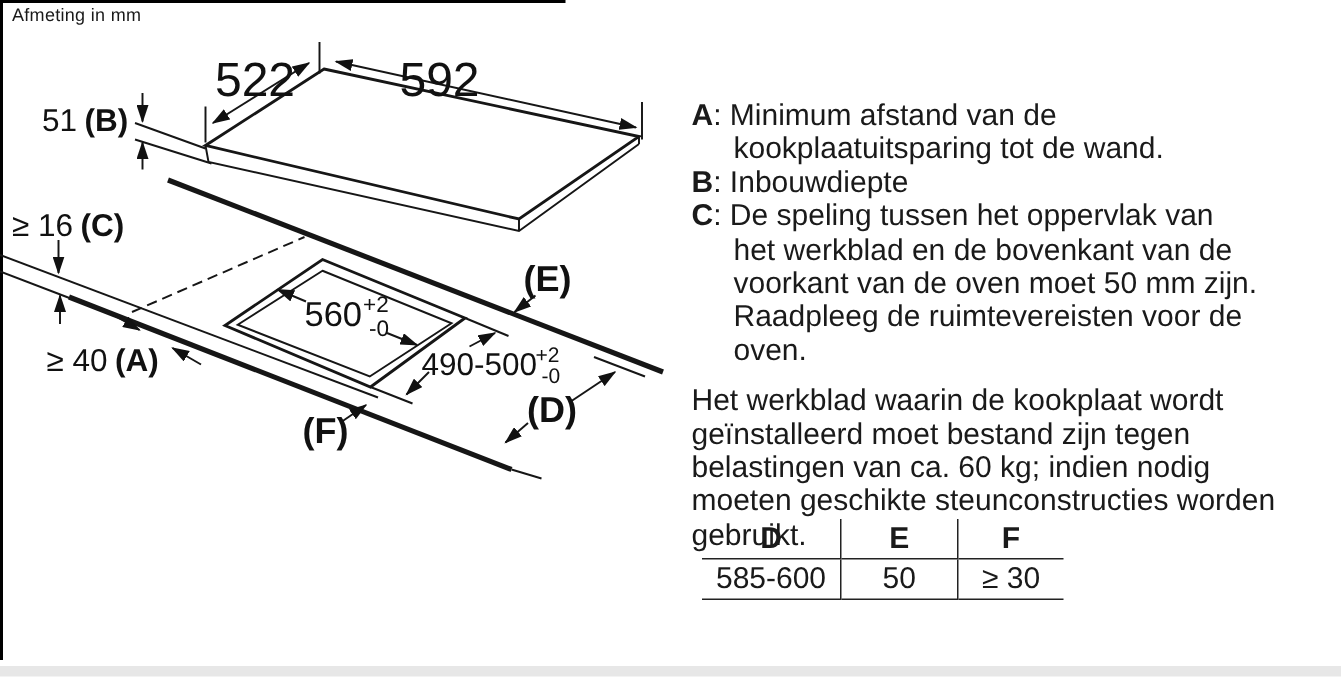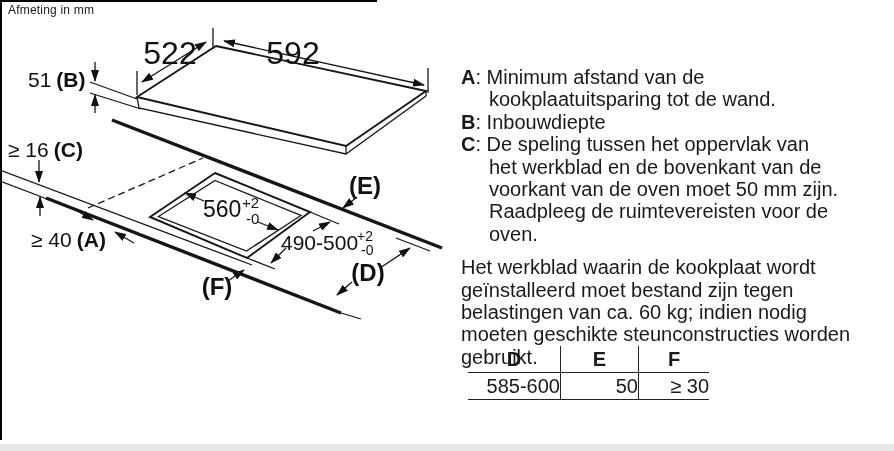--- a/index.html
+++ b/index.html
@@ -36,21 +36,21 @@
   .legend-item { padding-left:28px; text-indent:-28px; white-space:pre-line; }
   .legend-item b { font-weight:bold; }
   .note { margin:11px 0 0 0; white-space:pre-line; }
 
   table.spec {
     position:absolute; left:468px; top:346px;
     border-collapse:collapse; font-size:20px; text-align:center;
   }
   table.spec th, table.spec td { padding:0; font-weight:normal; }
   table.spec th { font-weight:bold; height:26px; }
-  table.spec td { height:26px;text-align:right; }
+  table.spec td { height:26px; }
   table.spec .c1 { width:92px; }
   table.spec .c2 { width:77px; }
   table.spec .c3 { width:70px; }
   table.spec th + th, table.spec td + td { border-left:1.5px solid #222; }
   table.spec thead tr { border-bottom:1.5px solid #222; }
   table.spec tbody tr:first-child { border-bottom:1.5px solid #222; }
 </style>
 </head>
 <body>
 

